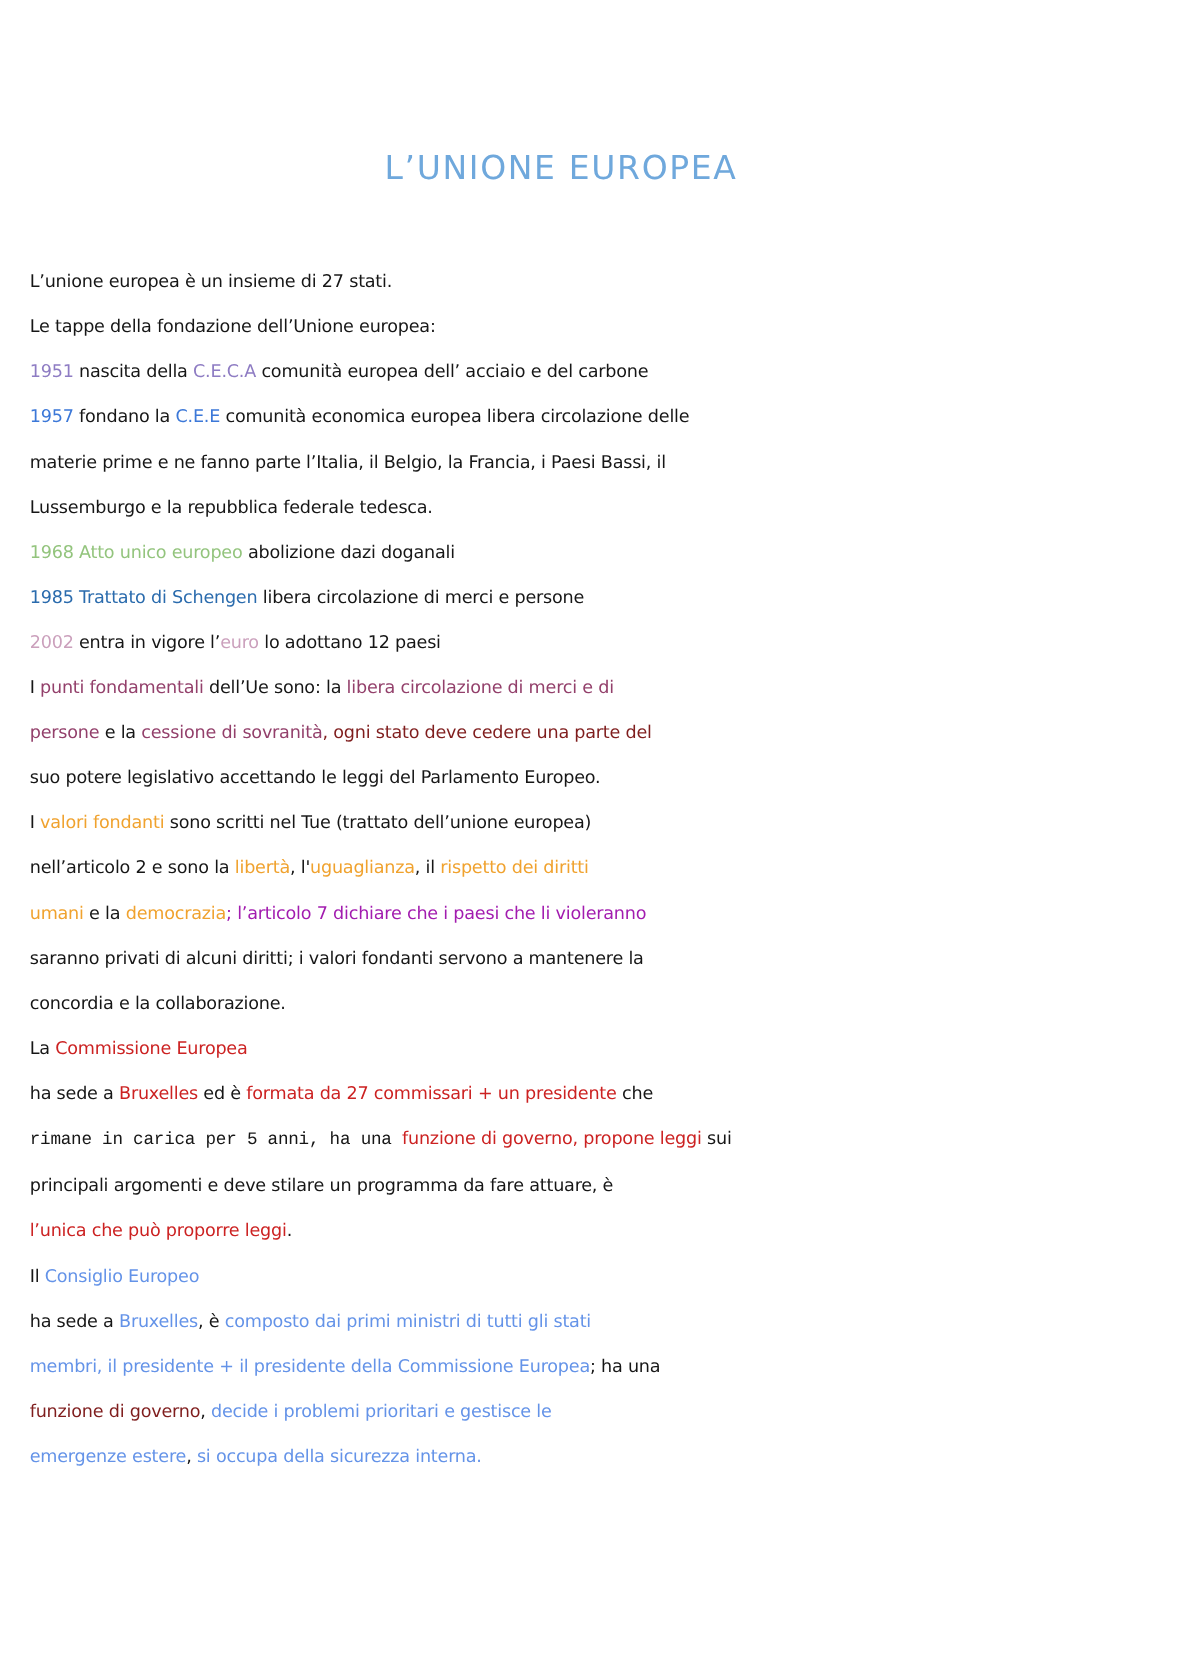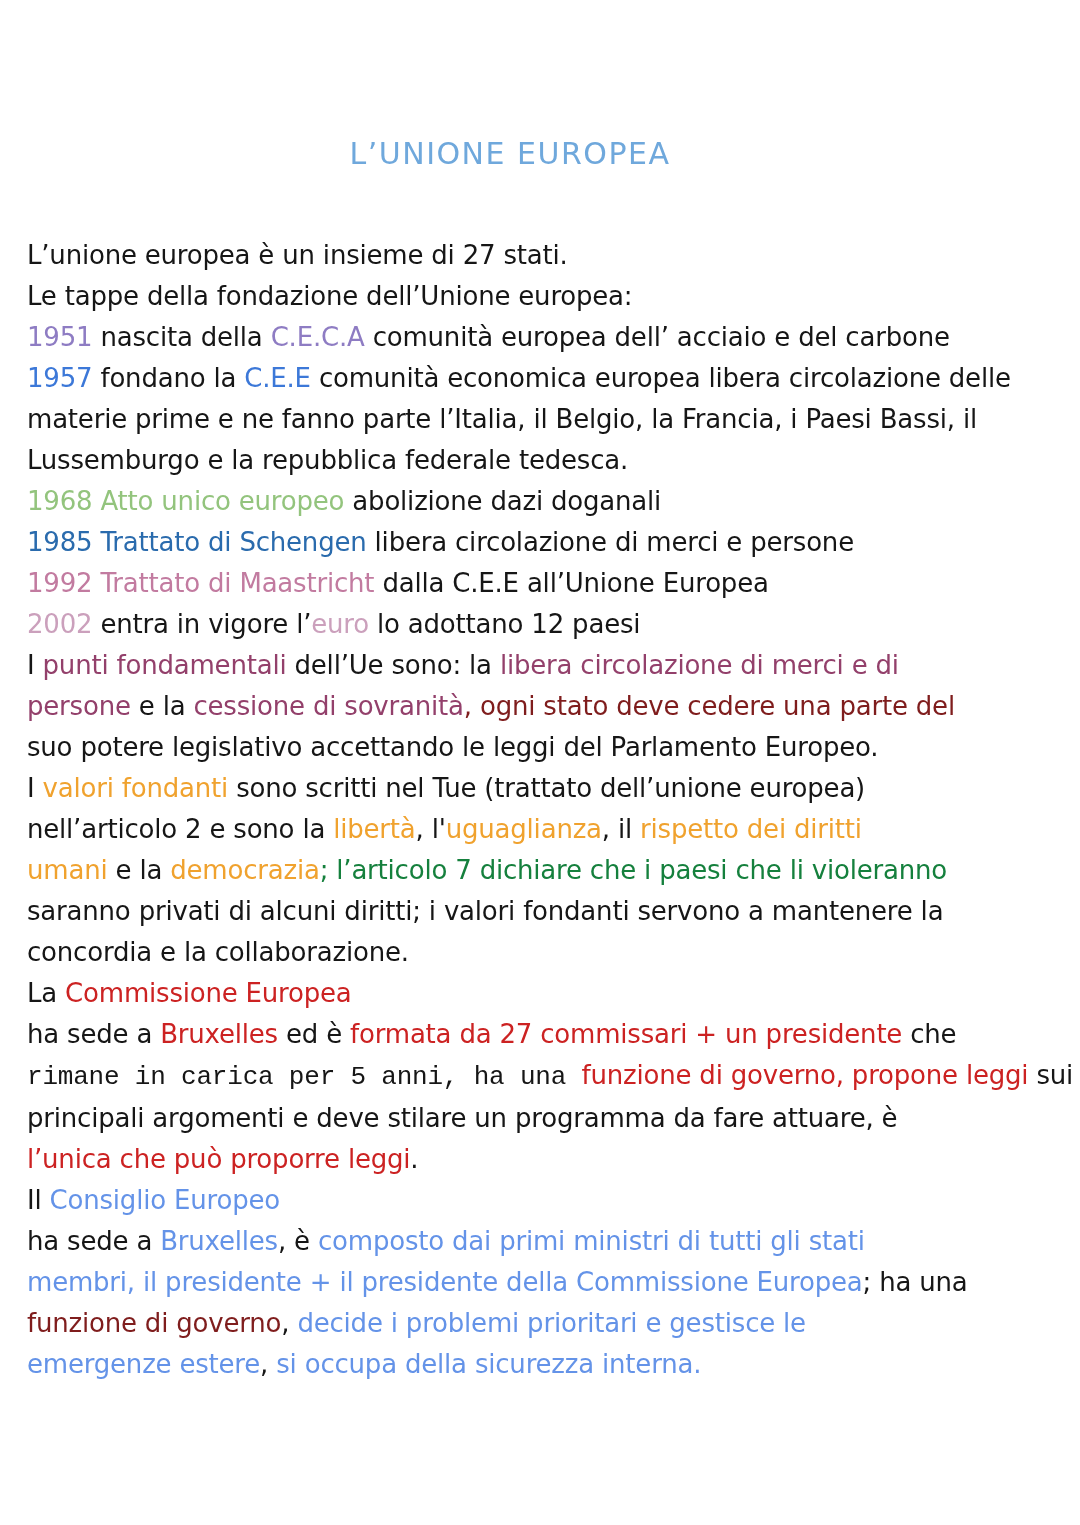--- a/index.html
+++ b/index.html
@@ -23,48 +23,47 @@
     font-weight: 400;
     letter-spacing: 1.5px;
     transform: translateX(-30px);
   }
   .content {
     margin-top: 64px;
     padding-left: 27px;
     padding-right: 20px;
   }
   .line {
-    font-size: 26px;
+    font-size: 16px;
     line-height: 41px;
     letter-spacing: -0.2px;
     white-space: nowrap;
   }
 </style>
 </head>
 <body>
 
 <div class="page">
   <div class="doc-title" style="color: rgb(111, 168, 220);">L’UNIONE EUROPEA</div>
   <div class="content">
       <div class="line"><span style="color: rgb(22, 22, 22);">L’unione europea è un insieme di 27 stati.</span></div>
       <div class="line"><span style="color: rgb(22, 22, 22);">Le tappe della fondazione dell’Unione europea:</span></div>
       <div class="line"><span style="color: rgb(142, 124, 195);">1951</span><span style="color: rgb(22, 22, 22);"> nascita della </span><span style="color: rgb(142, 124, 195);">C.E.C.A</span><span style="color: rgb(22, 22, 22);"> comunità europea dell’ acciaio e del carbone</span></div>
       <div class="line"><span style="color: rgb(60, 120, 216);">1957</span><span style="color: rgb(22, 22, 22);"> fondano la </span><span style="color: rgb(60, 120, 216);">C.E.E</span><span style="color: rgb(22, 22, 22);"> comunità economica europea libera circolazione delle</span></div>
       <div class="line"><span style="color: rgb(22, 22, 22); text-align: center;">materie prime e ne fanno parte l’Italia, il Belgio, la Francia, i Paesi Bassi, il</span></div>
       <div class="line"><span style="color: rgb(22, 22, 22);">Lussemburgo e la repubblica federale tedesca.</span></div>
       <div class="line"><span style="color: rgb(147, 196, 125);">1968 Atto unico europeo</span><span style="color: rgb(22, 22, 22);"> abolizione dazi doganali</span></div>
       <div class="line"><span style="color: rgb(42, 107, 173);">1985 Trattato di Schengen</span><span style="color: rgb(22, 22, 22);"> libera circolazione di merci e persone</span></div>
-      <div class="line"><span style="color: rgb(194, 123, 160);">1992 Trattato di Maastricht</span><span style="color: rgb(22, 22, 22);"> dalla C.E.E all’Unione Europea</span></div>
       <div class="line"><span style="color: rgb(203, 160, 188);">2002</span><span style="color: rgb(22, 22, 22); text-align: center;"> entra in vigore l’</span><span style="color: rgb(203, 160, 188);">euro</span><span style="color: rgb(22, 22, 22);"> lo adottano 12 paesi</span></div>
       <div class="line"><span style="color: rgb(22, 22, 22);">I </span><span style="color: rgb(147, 64, 107);">punti fondamentali</span><span style="color: rgb(22, 22, 22);"> dell’Ue sono: la </span><span style="color: rgb(147, 64, 107);">libera circolazione di merci e di</span></div>
       <div class="line"><span style="color: rgb(147, 64, 107);">persone</span><span style="color: rgb(22, 22, 22);"> e la </span><span style="color: rgb(147, 64, 107);">cessione di sovranità</span><span style="color: #7f1d1d; text-align: center;">, ogni stato deve cedere una parte del</span></div>
       <div class="line"><span style="color: rgb(22, 22, 22);">suo potere legislativo accettando le leggi del Parlamento Europeo.</span></div>
       <div class="line"><span style="color: rgb(22, 22, 22);">I </span><span style="color: rgb(240, 162, 46);">valori fondanti</span><span style="color: rgb(22, 22, 22);"> sono scritti nel Tue (trattato dell’unione europea)</span></div>
       <div class="line"><span style="color: rgb(22, 22, 22);">nell’articolo 2 e sono la </span><span style="color: rgb(240, 162, 46);">libertà</span><span style="color: rgb(22, 22, 22);">, l'</span><span style="color: rgb(240, 162, 46);">uguaglianza</span><span style="color: rgb(22, 22, 22);">, il </span><span style="color: rgb(240, 162, 46);">rispetto dei diritti</span></div>
-      <div class="line"><span style="color: rgb(240, 162, 46);">umani</span><span style="color: rgb(22, 22, 22);"> e la </span><span style="color: rgb(240, 162, 46);">democrazia</span><span style="color: #15803d; text-align: center;">; l’articolo 7 dichiare che i paesi che li violeranno</span></div>
+      <div class="line"><span style="color: rgb(240, 162, 46);">umani</span><span style="color: rgb(22, 22, 22);"> e la </span><span style="color: rgb(240, 162, 46);">democrazia</span><span style="color: #a21caf; text-align: center;">; l’articolo 7 dichiare che i paesi che li violeranno</span></div>
       <div class="line"><span style="color: rgb(22, 22, 22);">saranno privati di alcuni diritti; i valori fondanti servono a mantenere la</span></div>
       <div class="line"><span style="color: rgb(22, 22, 22);">concordia e la collaborazione.</span></div>
       <div class="line"><span style="color: rgb(22, 22, 22);">La </span><span style="color: rgb(204, 34, 34);">Commissione Europea</span></div>
       <div class="line"><span style="color: rgb(22, 22, 22);">ha sede a </span><span style="color: rgb(204, 34, 34);">Bruxelles</span><span style="color: rgb(22, 22, 22);"> ed è </span><span style="color: rgb(204, 34, 34);">formata da 27 commissari + un presidente</span><span style="color: rgb(22, 22, 22);"> che</span></div>
       <div class="line"><span style="color: rgb(22, 22, 22); font-family: Liberation Mono, monospace;">rimane in carica per 5 anni, ha una </span><span style="color: rgb(204, 34, 34);">funzione di governo, propone leggi</span><span style="color: rgb(22, 22, 22);"> sui</span></div>
       <div class="line"><span style="color: rgb(22, 22, 22);">principali argomenti e deve stilare un programma da fare attuare, è</span></div>
       <div class="line"><span style="color: rgb(204, 34, 34);">l’unica che può proporre leggi</span><span style="color: rgb(22, 22, 22);">.</span></div>
       <div class="line"><span style="color: rgb(22, 22, 22);">Il </span><span style="color: rgb(100, 147, 232);">Consiglio Europeo</span></div>
       <div class="line"><span style="color: rgb(22, 22, 22);">ha sede a </span><span style="color: rgb(100, 147, 232);">Bruxelles</span><span style="color: rgb(22, 22, 22);">, è </span><span style="color: rgb(100, 147, 232);">composto dai primi ministri di tutti gli stati</span></div>
       <div class="line"><span style="color: rgb(100, 147, 232);">membri, il presidente + il presidente della Commissione Europea</span><span style="color: rgb(22, 22, 22);">; ha una</span></div>

